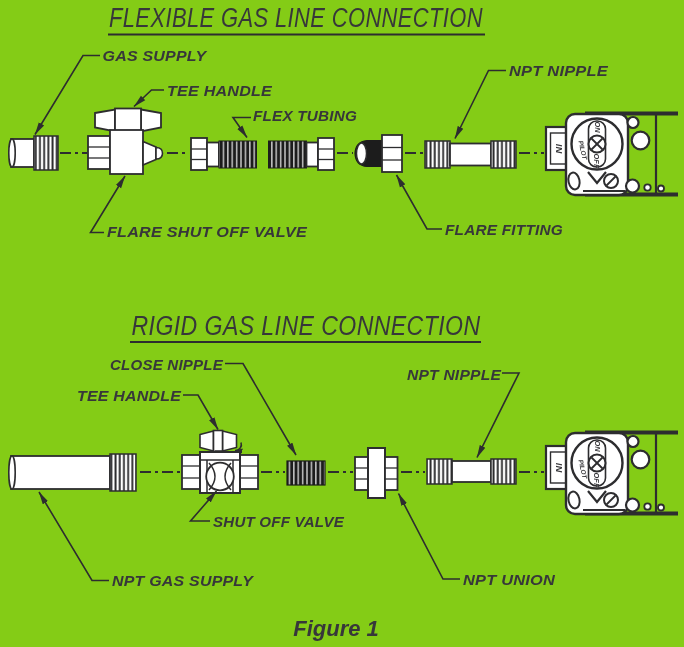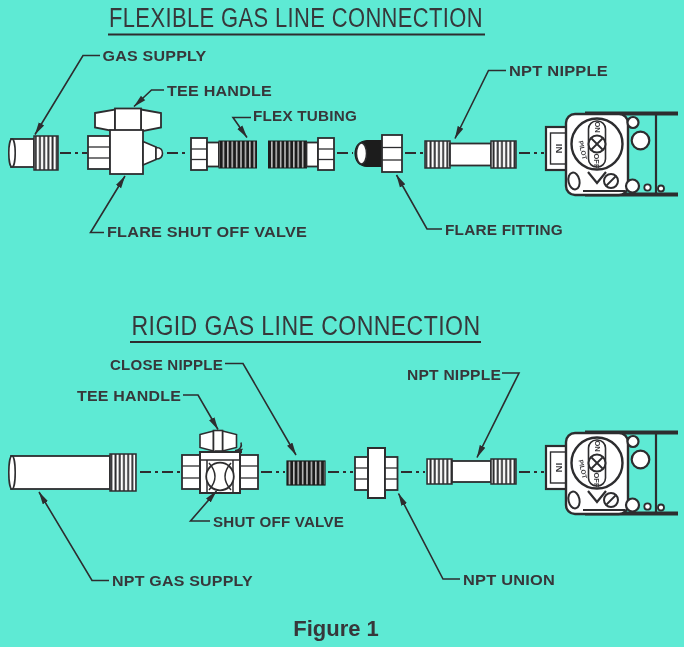--- a/index.html
+++ b/index.html
@@ -1,16 +1,16 @@
 <!DOCTYPE html>
 <html><head>
 <meta charset="utf-8">
 <style>
   html,body{margin:0;padding:0;background:#ffffff;}
-  .canvas{position:relative;width:684px;height:647px;background:#5eead4;overflow:hidden;}
+  .canvas{position:relative;width:684px;height:647px;background:#84cc16;overflow:hidden;font-style:italic;}
   svg{display:block;}
   text{fill:#37373a;font-family:"Liberation Sans","DejaVu Sans",sans-serif;}
   .title{font-size:27px;letter-spacing:.5px;font-weight:400;}
   .lbl{font-size:14.5px;font-weight:700;letter-spacing:.2px;}
   .cap{font-size:22px;font-weight:700;}
   .dial{font-size:7.5px;font-weight:700;}
   .dial-sm{font-size:6.5px;font-weight:700;}
   .in-txt{font-size:9.5px;font-weight:700;}
   .ld{stroke:#2d2d2f;stroke-width:1.6;fill:none;}
   .ol{stroke:#2d2d2f;fill:#ffffff;}

